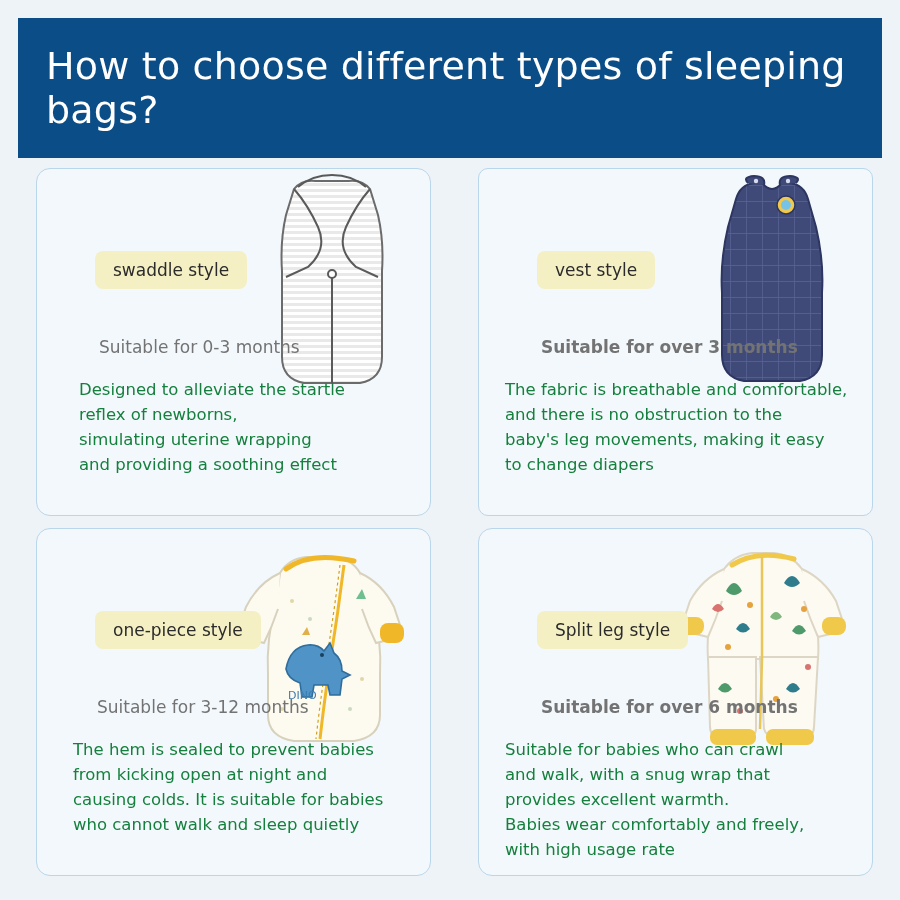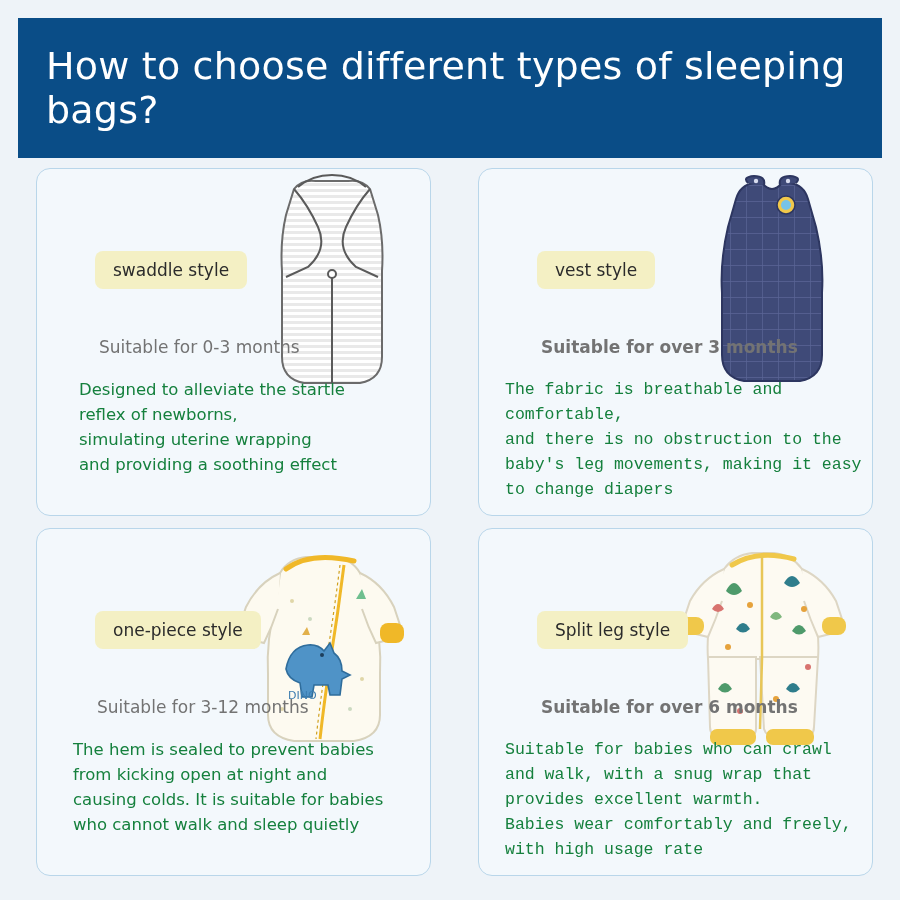--- a/index.html
+++ b/index.html
@@ -48,21 +48,21 @@
   }
   .card {
     position: absolute;
     background: #f3f8fc;
     border: 1px solid #b9d6ea;
     border-radius: 14px;
     box-sizing: border-box;
     overflow: hidden;
   }
   .card-0 { left: 18px;  top: 8px;   width: 395px; height: 348px; }
-  .card-1 { left: 460px; top: 8px;   width: 395px; height: 348px; }
+  .card-1 { left: 460px; top: 8px;   width: 395px; height: 348px; border-radius: 10px; }
   .card-2 { left: 18px;  top: 368px; width: 395px; height: 348px; }
   .card-3 { left: 460px; top: 368px; width: 395px; height: 348px; }
 
   .badge {
     position: absolute;
     left: 58px;
     top: 82px;
     background: #f4f0c4;
     border-radius: 8px;
     padding: 9px 18px;
@@ -88,21 +88,21 @@
     top: 208px;
     width: 340px;
     font-size: 16.5px;
     line-height: 25px;
     color: #15803d;
     white-space: pre-line;
     font-family: "DejaVu Sans", sans-serif;
   }
   .card-1 .badge, .card-3 .badge { left: 58px; }
   .card-1 .suitable, .card-3 .suitable { left: 38px; font-weight: bold; }
-  .card-1 .desc, .card-3 .desc { left: 26px; width: 360px; font-family: Liberation Mono, monospace; }
+  .card-1 .desc, .card-3 .desc { left: 26px; width: 360px; }
   .card-2 .suitable { left: 36px; }
   .card-2 .desc { left: 36px; width: 352px; }
 
   
   .art {
     position: absolute;
     pointer-events: none;
   }
   .art-0 { right: 8px;  top: 2px;   width: 180px; height: 230px; }
   .art-1 { right: 10px; top: 0px;   width: 180px; height: 230px; }

